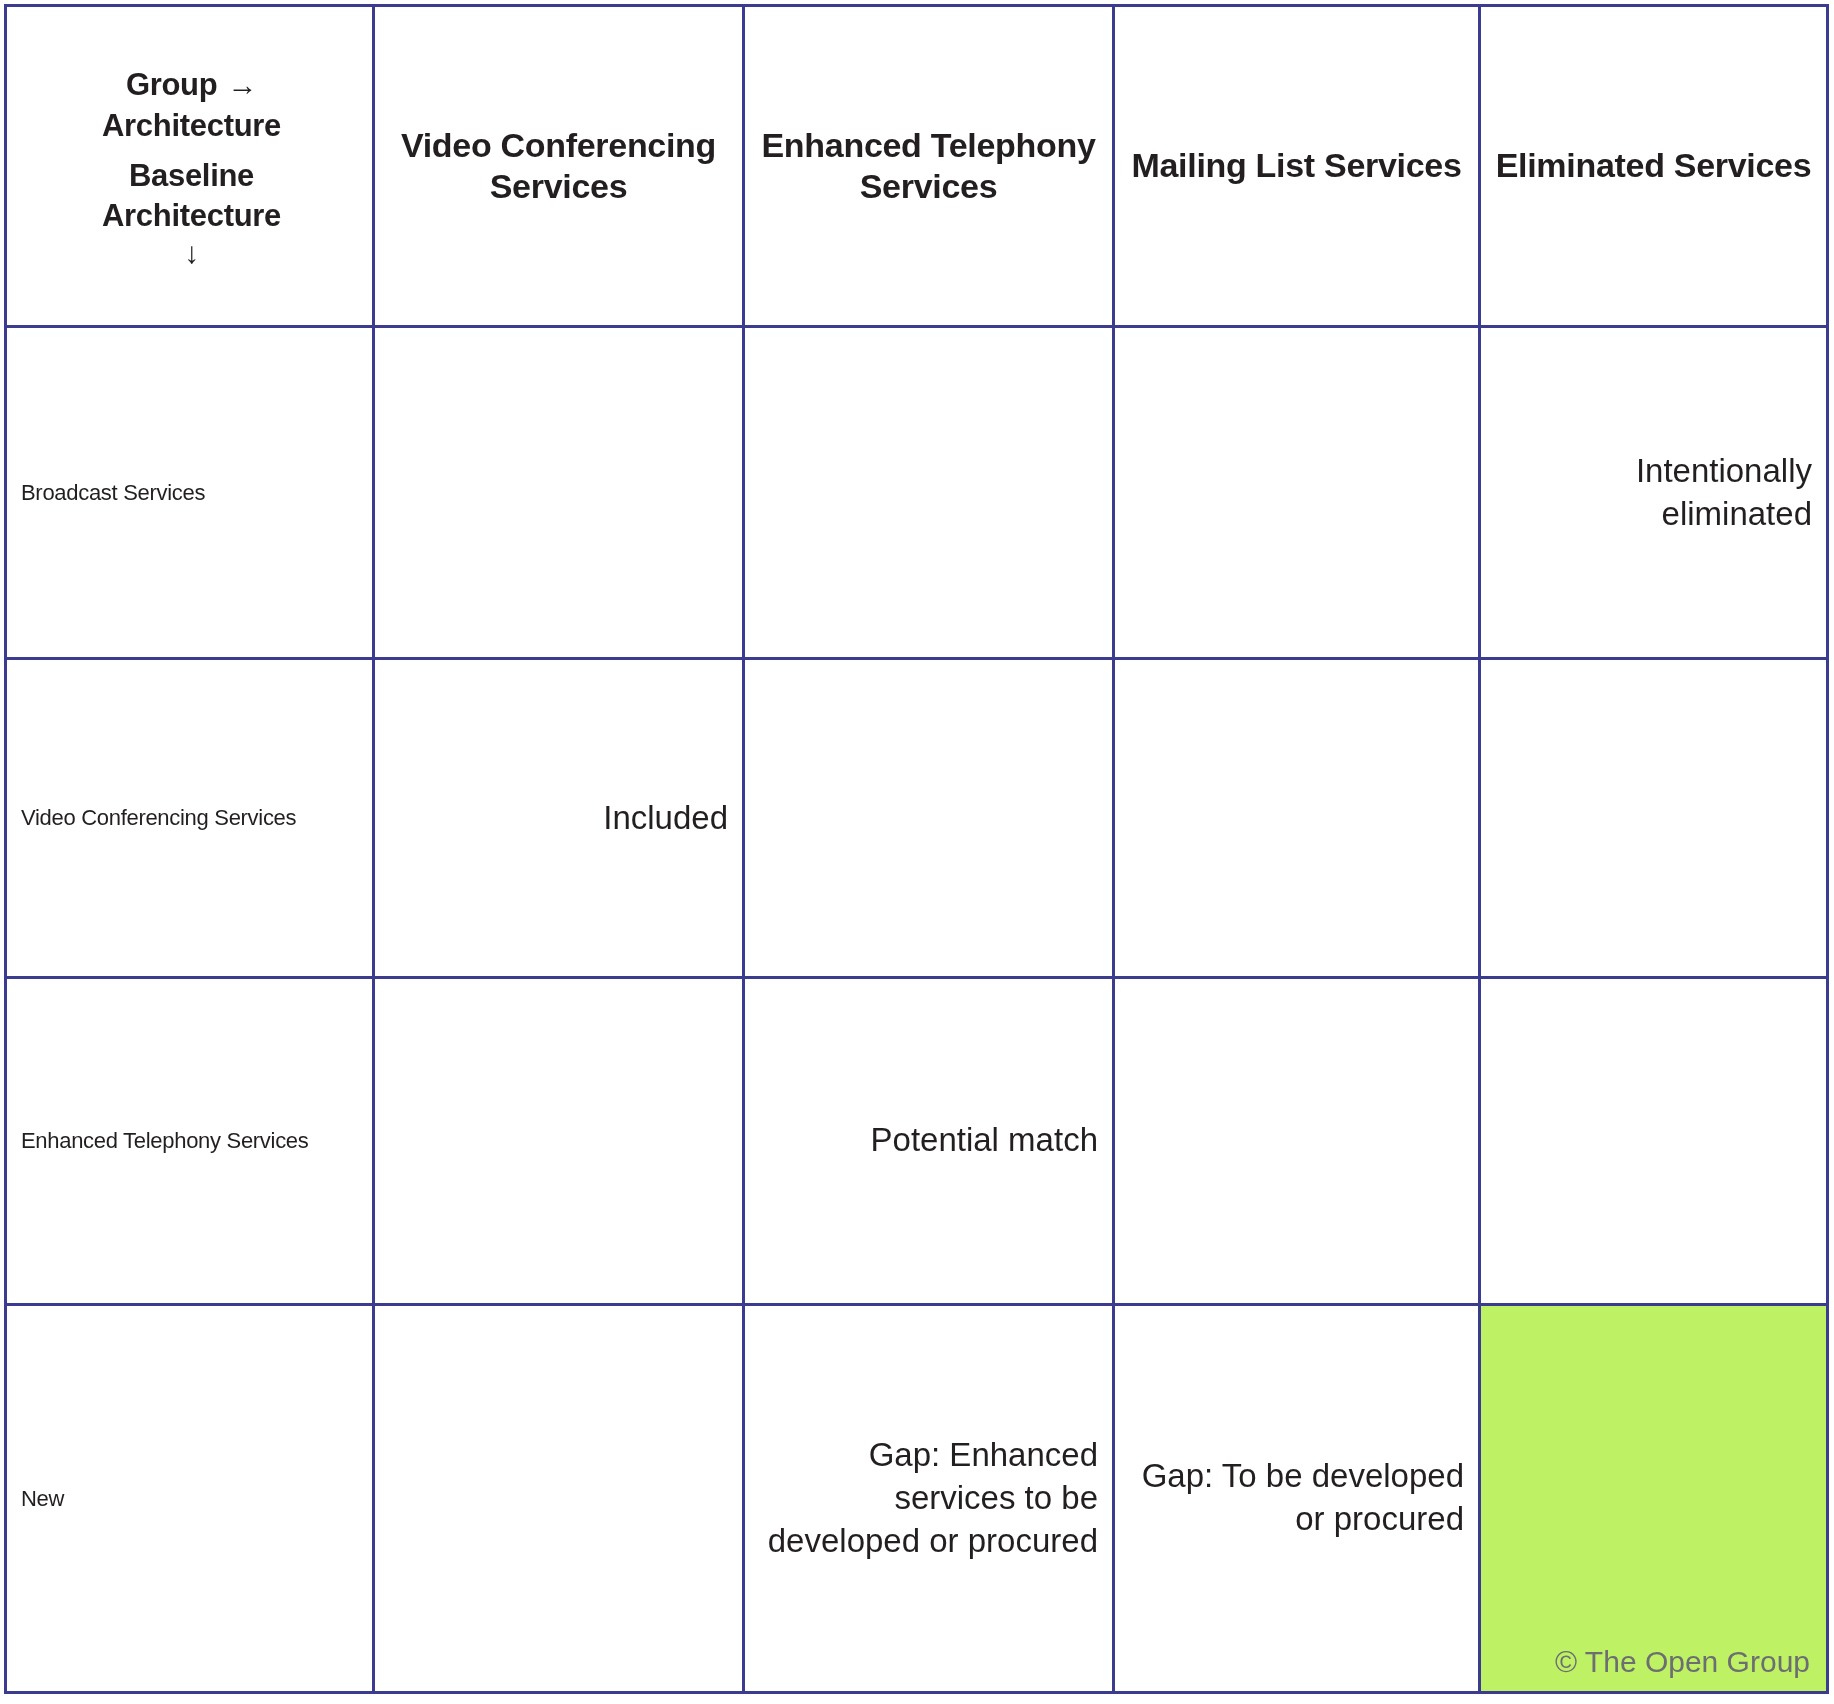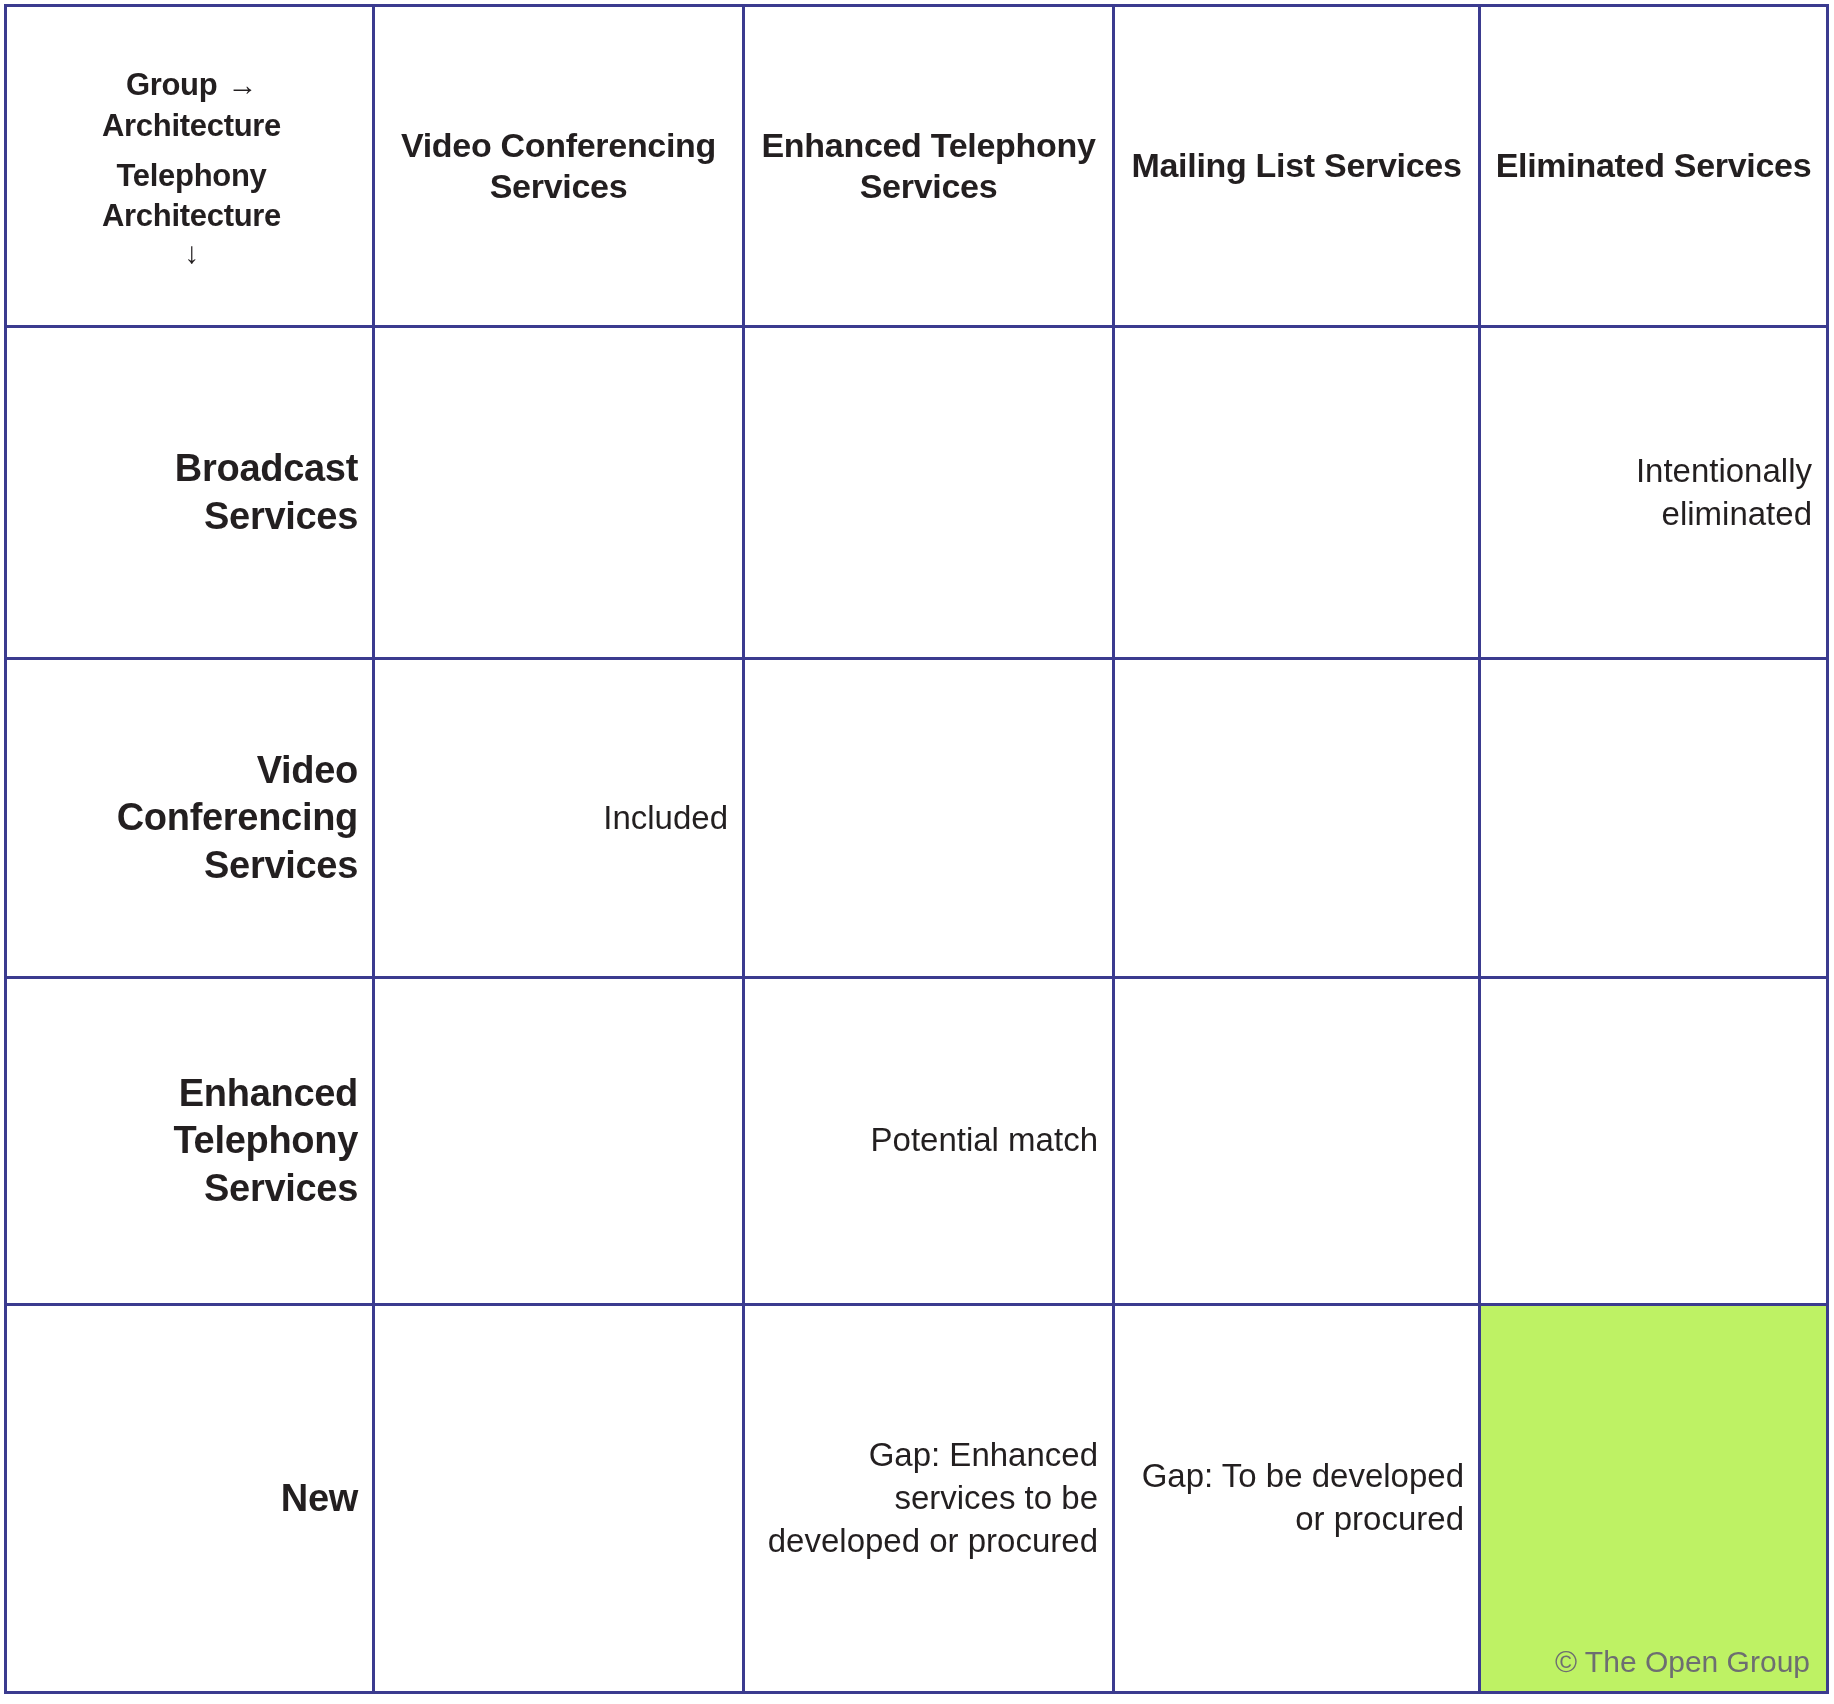--- a/index.html
+++ b/index.html
@@ -76,23 +76,23 @@
   .corner-arrow-down {
     display: block;
     text-align: center;
     font-size: 30px;
     line-height: 0.95;
     margin-top: 2px;
   }
 
   
   td.row-label {
-    text-align: right;
-    font-weight: bold;
-    font-size: 38px;
+    text-align: left;
+    font-weight: normal;
+    font-size: 22px;
     line-height: 1.25;
     letter-spacing: -0.3px;
   }
   
   td.body-cell {
     font-size: 33px;
     line-height: 1.3;
     font-weight: normal;
     vertical-align: middle;
     text-align: right;
@@ -135,21 +135,21 @@
     <tbody>
       <tr class="header-row">
         <td class="corner">
           <span class="corner-inner">
             <span class="corner-target">
               <span>Group</span><span class="arrow-right">→</span>
             </span>
             <span class="corner-target">Architecture</span>
           </span>
           <span class="corner-inner corner-baseline">
-            <span class="corner-target">Telephony</span>
+            <span class="corner-target">Baseline</span>
             <span class="corner-target">Architecture</span>
           </span>
           <span class="corner-arrow-down">↓</span>
         </td>
         <td>Video Conferencing Services</td>
         <td>Enhanced Telephony Services</td>
         <td>Mailing List Services</td>
         <td>Eliminated Services</td>
       </tr>
 

